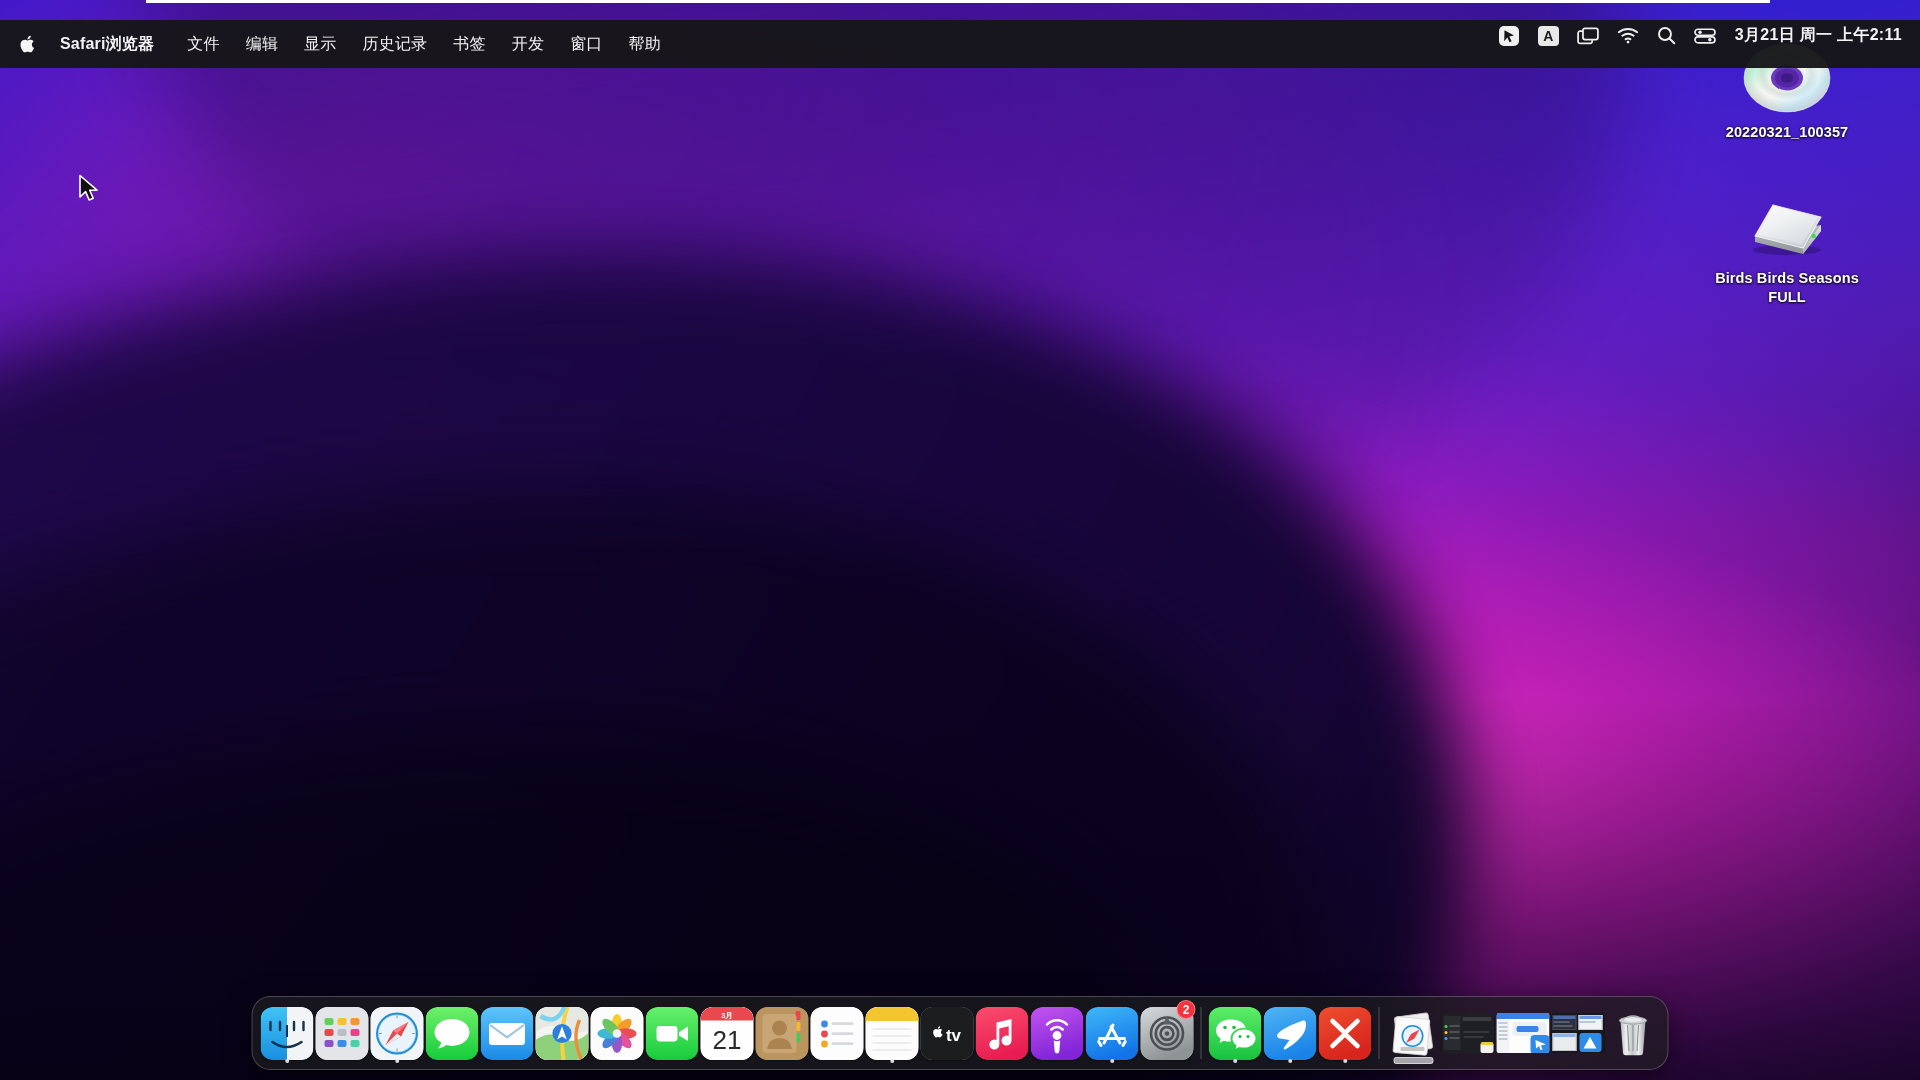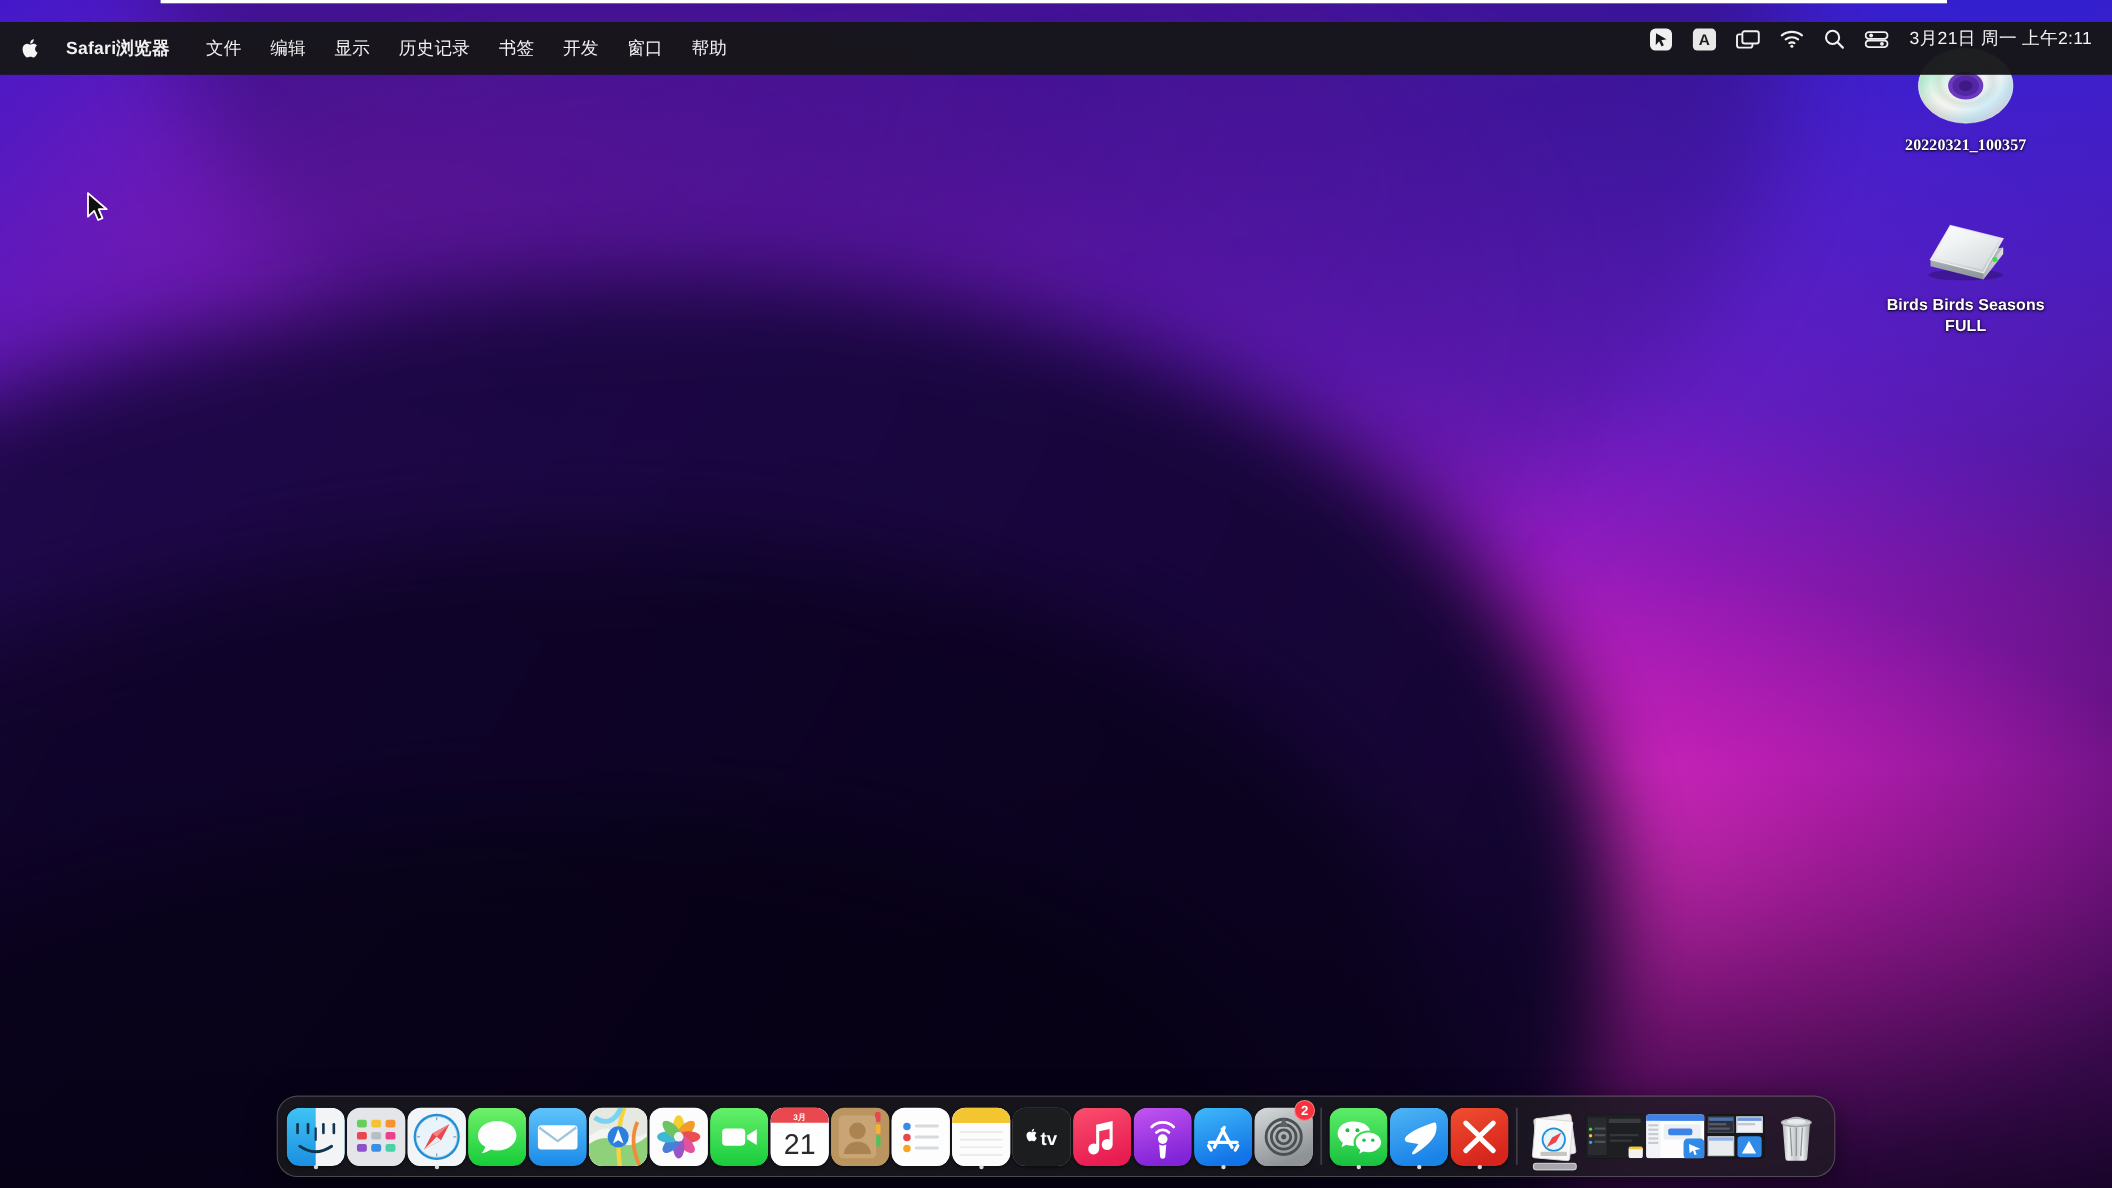--- a/index.html
+++ b/index.html
@@ -92,21 +92,21 @@
   .mb-right {
     position:absolute; right:0; top:0; height:31px;
     display:flex; align-items:center; padding-right:14px; gap:0px;
   }
   .mb-ic {
     height:31px; min-width:34px; display:flex; align-items:center; justify-content:center;
     padding:0 9px;
   }
   .mb-clock {
     height:31px; display:flex; align-items:center; padding:0 4px 0 10px;
-    font-size:16px; color:#f4f4f4; white-space:nowrap; letter-spacing:0.3px;
+    font-size:16px; color:#f4f4f4; white-space:nowrap; letter-spacing:0.3px;font-weight:bold;
   }
   .badge-A {
     width:21px; height:20px; background:#e8e8e8; border-radius:4px;
     color:#1c1c1e; font-size:14px; font-weight:bold;
     display:flex; align-items:center; justify-content:center;
   }
   .wifi-ic { width:22px; height:17px; }
   .search-ic { width:19px; height:19px; }
   .cc-ic { width:22px; height:16px; }
   .screens-ic { width:22px; height:18px; }
@@ -118,21 +118,21 @@
     display:flex; flex-direction:column; align-items:center;
     z-index:20;
   }
   .desk-icon .glyph { height:82px; display:flex; align-items:flex-end; justify-content:center; }
   .desk-label {
     margin-top:5px; font-size:14.5px; font-weight:bold; color:#ffffff;
     text-align:center; line-height:1.32;
     text-shadow:0 1px 2px rgba(0,0,0,0.85), 0 0 3px rgba(0,0,0,0.7);
     letter-spacing:0.1px; width:180px;
   }
-  #icon-disc { left:1712px; top:36px;font-family:Liberation Serif, serif; }
+  #icon-disc { left:1712px; top:36px; }
   #icon-drive { left:1712px; top:182px; }
 
   
   .cursor { position:absolute; left:78px; top:174px; z-index:80; }
 
   
   .dock {
     position:absolute; left:50%; transform:translateX(-50%);
     bottom:10px;
     height:74px;

